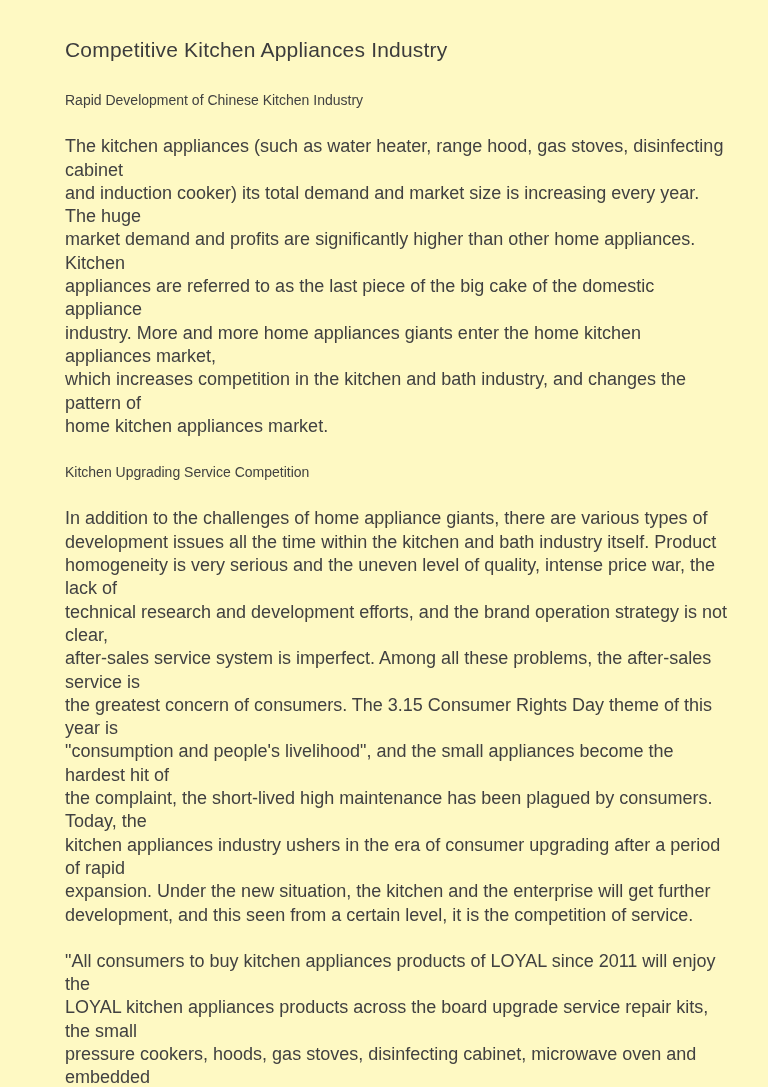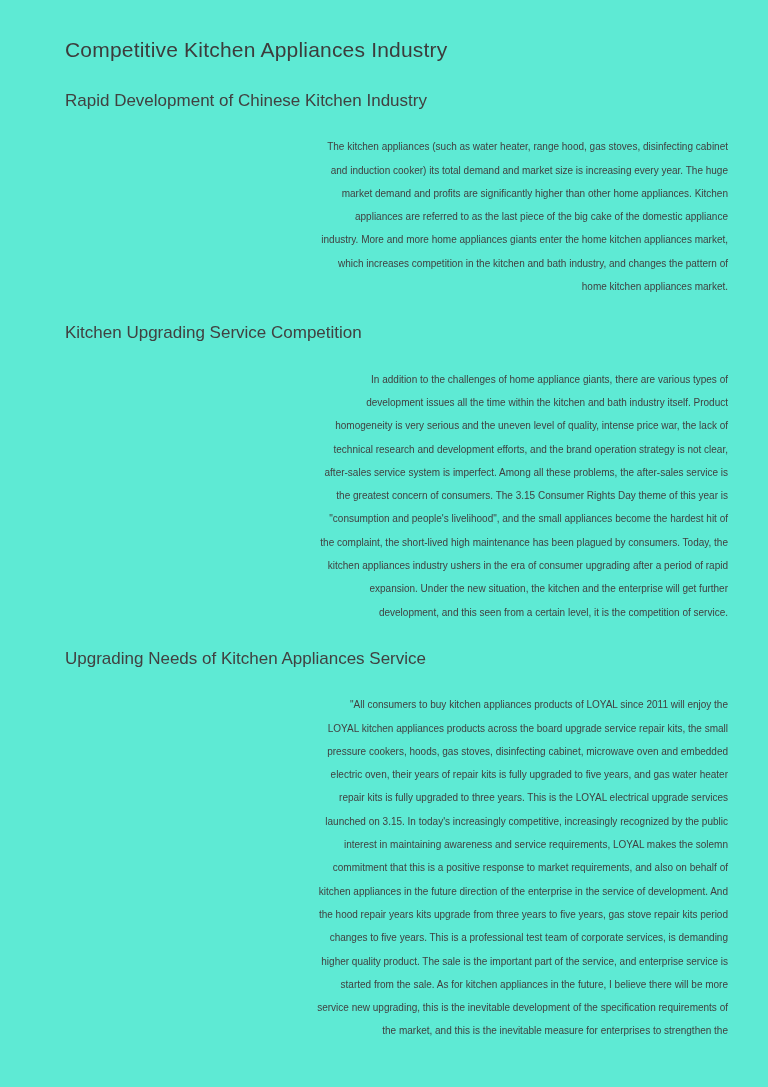--- a/index.html
+++ b/index.html
@@ -5,48 +5,47 @@
   html, body {
     margin: 0;
     padding: 0;
     background: #ffffff;
   }
   .page {
     position: relative;
     width: 768px;
     height: 1087px;
     box-sizing: border-box;
-    background: #5eead4;
+    background: #fef9c3;
     padding: 36px 40px 0 65px;
     overflow: hidden;
     font-family: "Liberation Sans", "DejaVu Sans", sans-serif;
     color: #414141;
     -webkit-font-smoothing: antialiased;
   }
   .doc-title {
     font-size: 21px;
     line-height: 28px;
     font-weight: 400;
     margin: 0 0 25px 0;
     letter-spacing: 0.2px;
     color: #3c3c3c;
   }
   .section-heading {
-    font-size: 17px;
+    font-size: 14px;
     line-height: 23.3px;
     font-weight: 400;
     margin: 0 0 23px 0;
   }
   .para {
-    font-size: 10px;
+    font-size: 18px;
     line-height: 23.3px;
     margin: 0 0 23px 0;
     white-space: pre-line;
     max-width: 663px;
-    text-align: right;
   }
 </style>
 </head>
 <body>
 
 <div class="page">
 
   <h1 class="doc-title">Competitive Kitchen Appliances Industry</h1>
 
   <div>
@@ -69,21 +68,20 @@
 after-sales service system is imperfect. Among all these problems, the after-sales service is
 the greatest concern of consumers. The 3.15 Consumer Rights Day theme of this year is
 "consumption and people's livelihood", and the small appliances become the hardest hit of
 the complaint, the short-lived high maintenance has been plagued by consumers. Today, the
 kitchen appliances industry ushers in the era of consumer upgrading after a period of rapid
 expansion. Under the new situation, the kitchen and the enterprise will get further
 development, and this seen from a certain level, it is the competition of service.</div>
   </div>
 
   <div>
-    <div class="section-heading">Upgrading Needs of Kitchen Appliances Service</div>
     <div class="para">"All consumers to buy kitchen appliances products of LOYAL since 2011 will enjoy the
 LOYAL kitchen appliances products across the board upgrade service repair kits, the small
 pressure cookers, hoods, gas stoves, disinfecting cabinet, microwave oven and embedded
 electric oven, their years of repair kits is fully upgraded to five years, and gas water heater
 repair kits is fully upgraded to three years. This is the LOYAL electrical upgrade services
 launched on 3.15. In today's increasingly competitive, increasingly recognized by the public
 interest in maintaining awareness and service requirements, LOYAL makes the solemn
 commitment that this is a positive response to market requirements, and also on behalf of
 kitchen appliances in the future direction of the enterprise in the service of development. And
 the hood repair years kits upgrade from three years to five years, gas stove repair kits period

